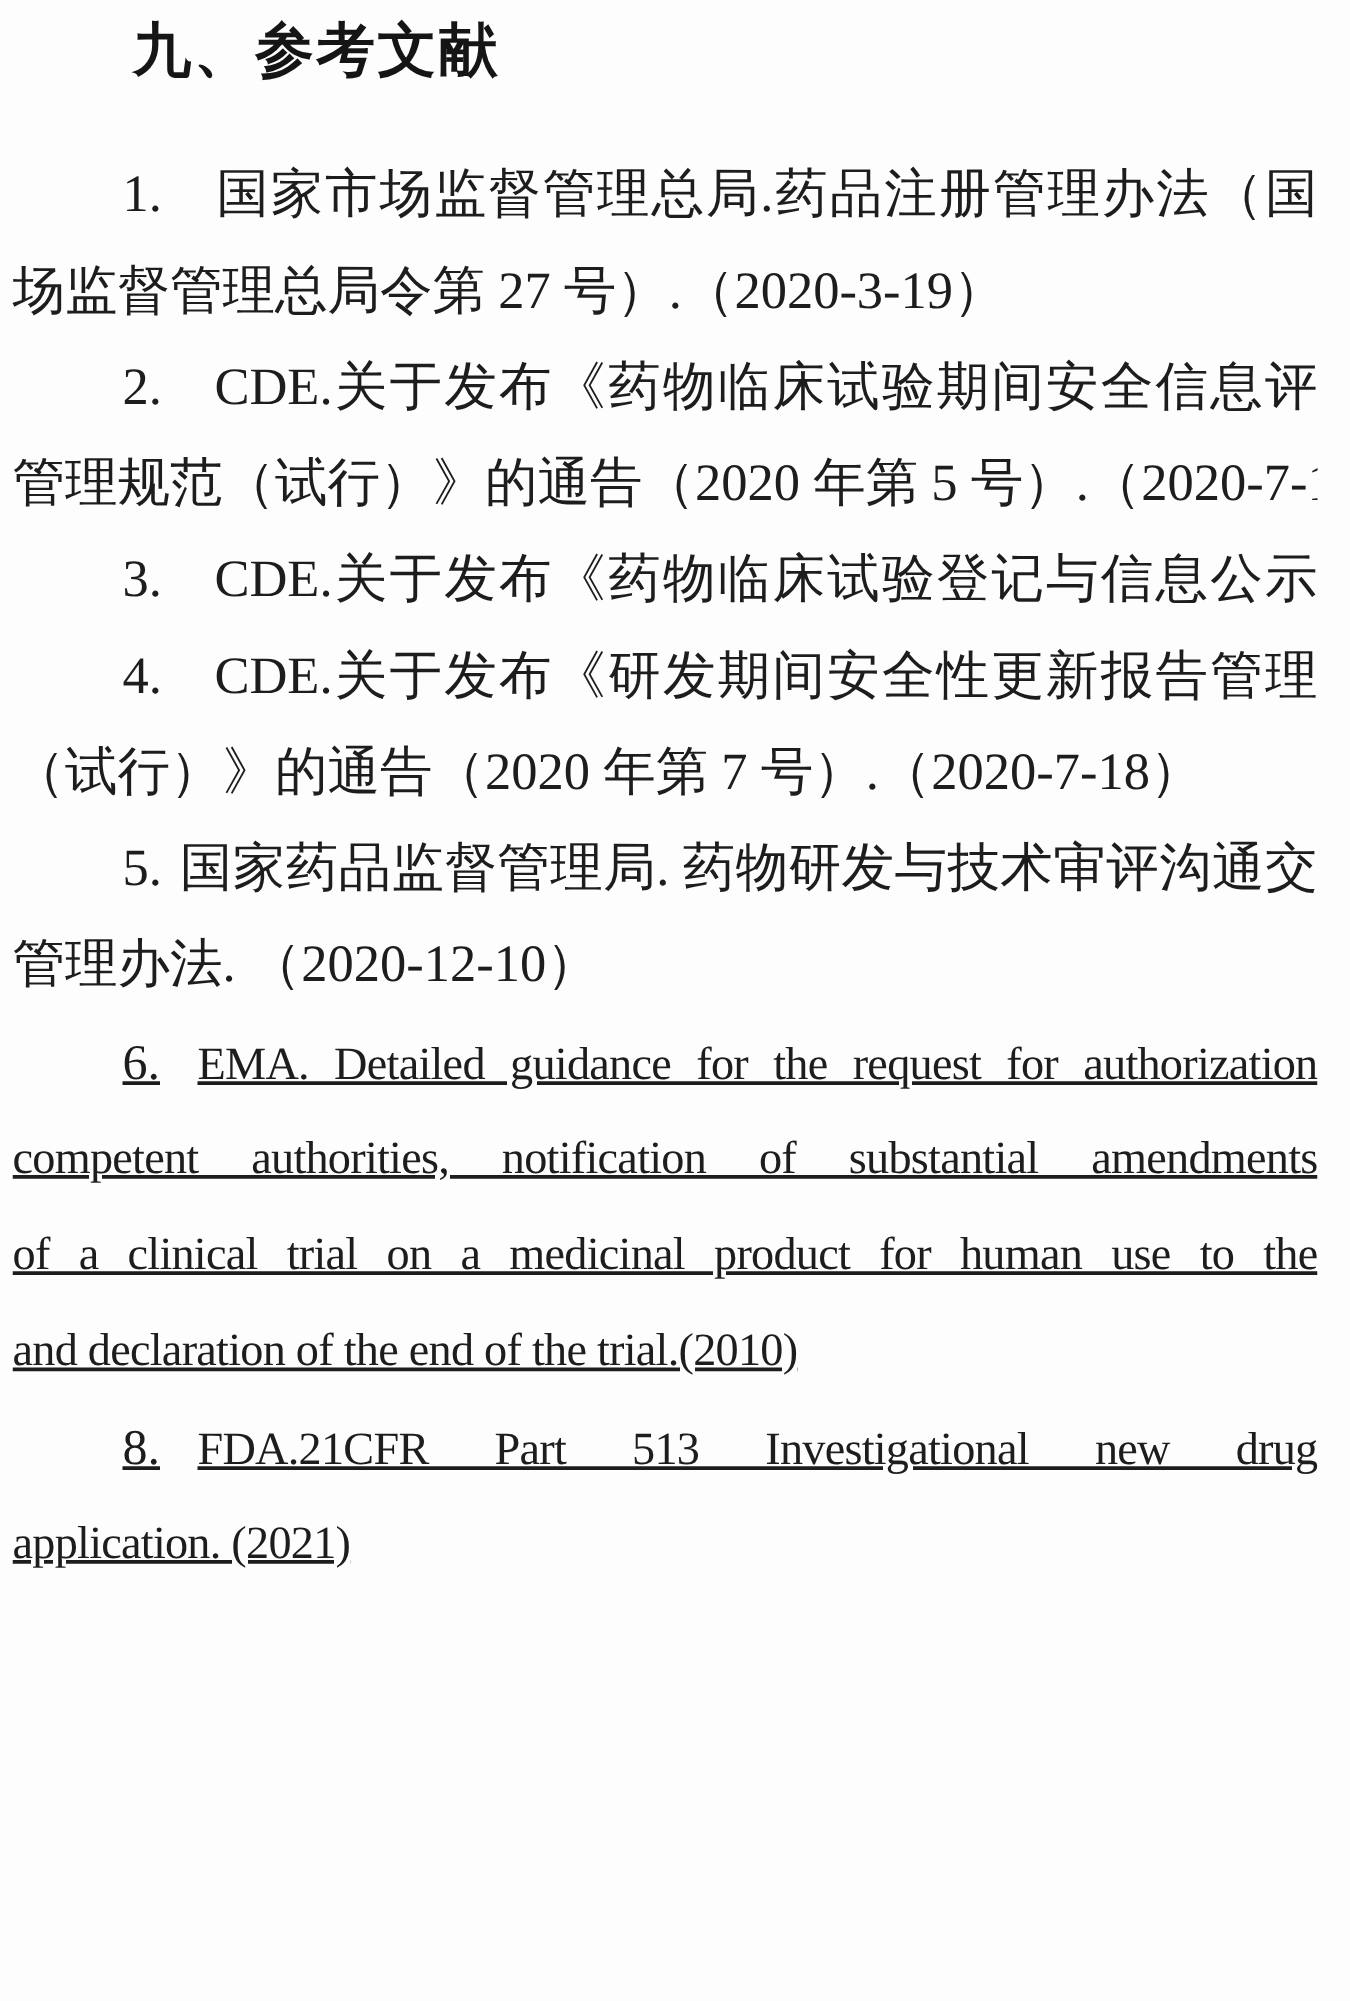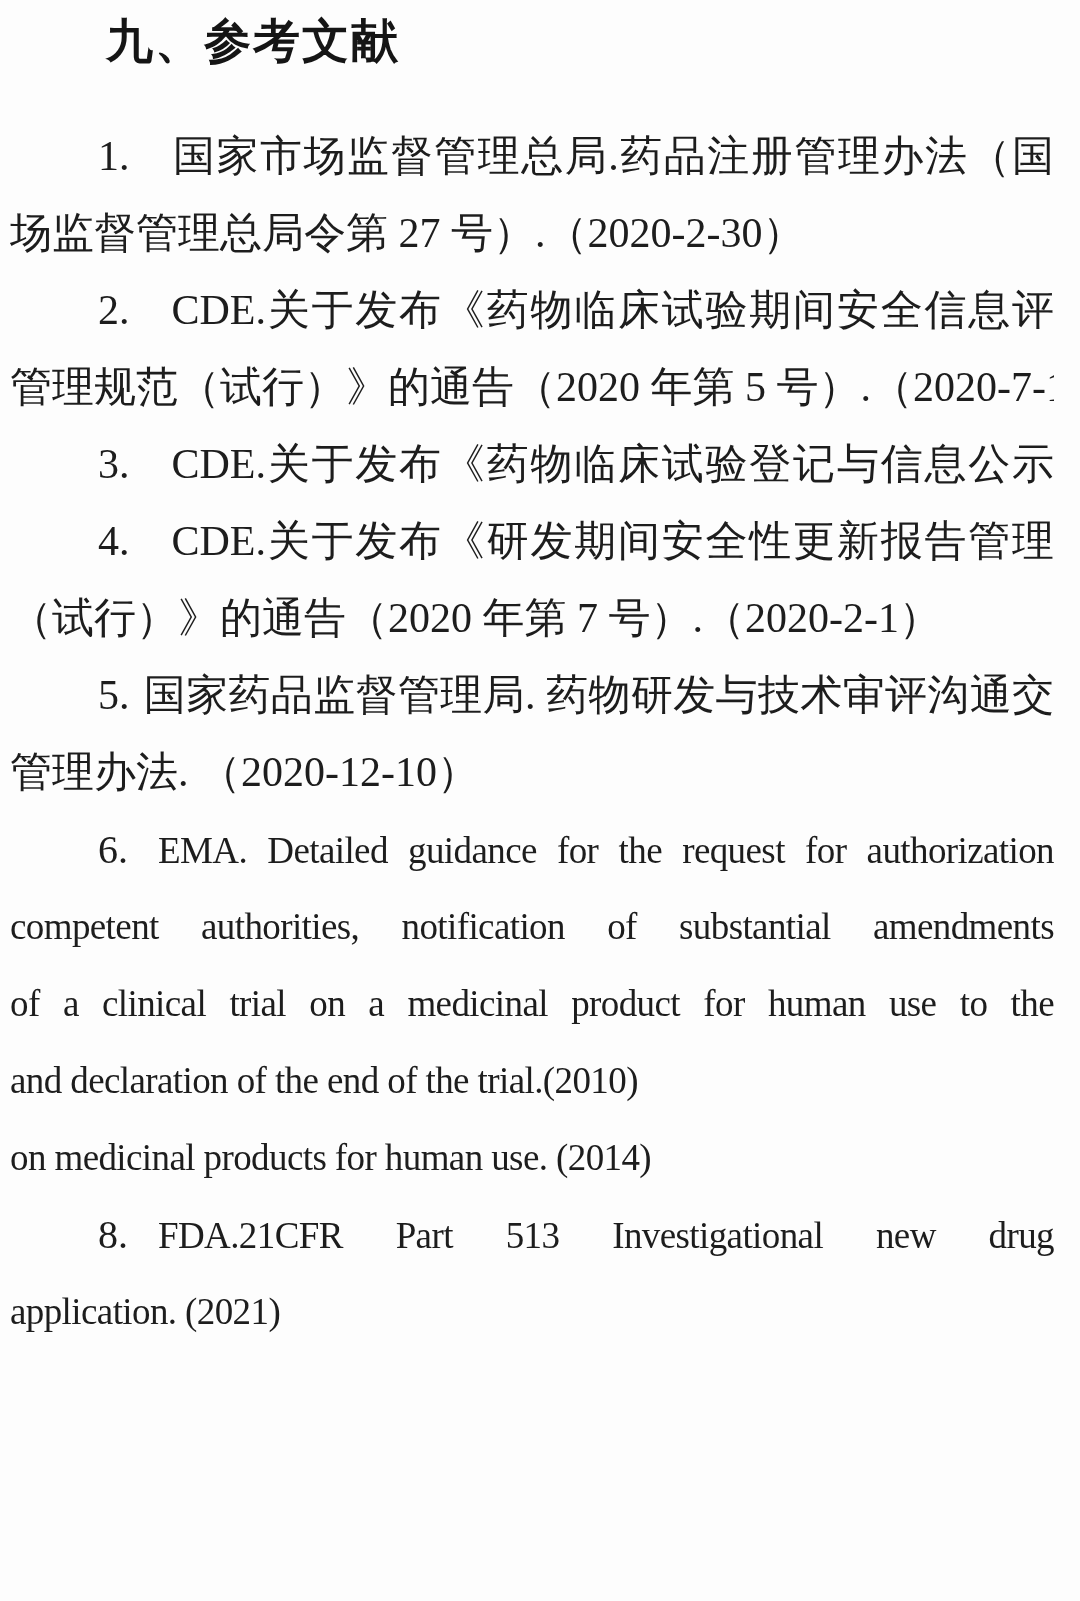--- a/index.html
+++ b/index.html
@@ -56,69 +56,69 @@
   .num {
     font-size: 42px;
     margin-right: 42px;
   }
   .num.tight {
     margin-right: 14px;
   }
   .en .line {
     font-size: 37px;
     letter-spacing: -0.6px;
+    text-decoration: underline;
   }
   .en .num {
     font-size: 40px;
     letter-spacing: 0;
     margin-right: 30px;
   }
 </style>
 </head>
 <body>
 
 <div class="page">
 
   <h1 class="title">九、参考文献</h1>
 
   <div class="refs">
 
     <div class="para">
       <div class="line first fill"><span class="num">1.</span><span>国家市场监督管理总局.药品注册管理办法（国家市</span></div>
-      <div class="line endp">场监督管理总局令第 27 号）.（2020-2-30）</div>
+      <div class="line endp">场监督管理总局令第 27 号）.（2020-3-19）</div>
     </div>
 
     <div class="para">
       <div class="line first fill"><span class="num">2.</span><span>CDE.关于发布《药物临床试验期间安全信息评估与</span></div>
       <div class="line endp">管理规范（试行）》的通告（2020 年第 5 号）.（2020-7-1）</div>
     </div>
 
     <div class="para">
       <div class="line first fill"><span class="num">3.</span><span>CDE.关于发布《药物临床试验登记与信息公示管理</span></div>
     </div>
 
     <div class="para">
       <div class="line first fill"><span class="num">4.</span><span>CDE.关于发布《研发期间安全性更新报告管理规范</span></div>
-      <div class="line endp">（试行）》的通告（2020 年第 7 号）.（2020-2-1）</div>
+      <div class="line endp">（试行）》的通告（2020 年第 7 号）.（2020-7-18）</div>
     </div>
 
     <div class="para">
       <div class="line first fill"><span class="num tight">5.</span><span>国家药品监督管理局. 药物研发与技术审评沟通交流</span></div>
       <div class="line endp">管理办法. （2020-12-10）</div>
     </div>
 
     <div class="para en">
       <div class="line first fill"><span class="num">6.</span><span>EMA. Detailed guidance for the request for authorization</span></div>
       <div class="line fill">competent authorities, notification of substantial amendments</div>
       <div class="line fill">of a clinical trial on a medicinal product for human use to the</div>
       <div class="line endp">and declaration of the end of the trial.(2010)</div>
     </div>
 
     <div class="para en">
-      <div class="line endp">on medicinal products for human use. (2014)</div>
     </div>
 
     <div class="para en">
       <div class="line first fill"><span class="num">8.</span><span>FDA.21CFR Part 513 Investigational new drug</span></div>
       <div class="line endp">application. (2021)</div>
     </div>
 
   </div>
 </div>
 

